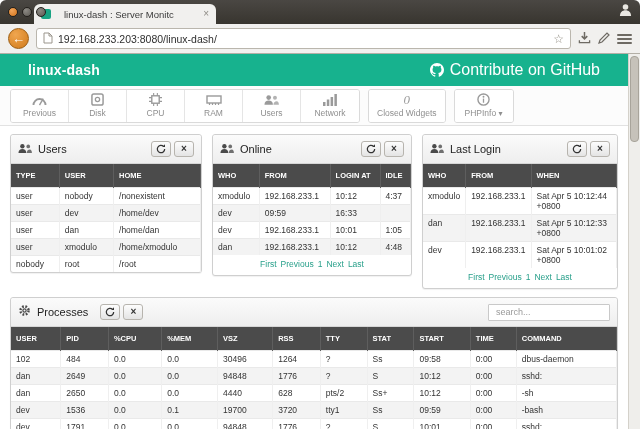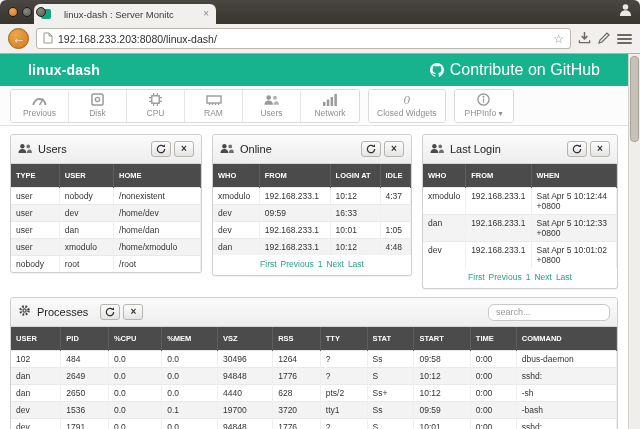--- a/index.html
+++ b/index.html
@@ -60,21 +60,21 @@
 
   table.tbl{width:100%;border-collapse:collapse;font-size:8.5px;color:#333;table-layout:auto}
   .tbl th{background:#4b4b4b;color:#fff;font-size:7.5px;font-weight:bold;text-align:left;padding:7px 5px;border-right:1px solid #5e5e5e;white-space:nowrap}
   .tbl td{padding:3px 5px;border-top:1px solid #e9e9e9;border-right:1px solid #efefef;vertical-align:top}
   .tbl tbody tr:nth-child(even){background:#f3f3f3}
 
   .pagination{text-align:center;padding:4px 2px 6px;font-size:8.5px}
   .pg-link{color:#29a08b;margin:0 2px;cursor:pointer}
 
   .proc-panel{margin:4px 10px 0}
-  .search-input{margin-left:auto;width:122px;height:17px;border:1px solid #c9c9c9;border-radius:6px;font-size:9px;padding:0 7px;color:#555;font-family:"Liberation Sans","DejaVu Sans",sans-serif}
+  .search-input{margin-left:auto;width:122px;height:17px;border:1px solid #c9c9c9;border-radius:1px;font-size:9px;padding:0 7px;color:#555;font-family:"Liberation Sans","DejaVu Sans",sans-serif}
   .search-input::placeholder{color:#9a9a9a}
 </style>
 </head>
 <body>
 
 <div class="window">
 
   <div class="titlebar">
     <div class="win-controls">
       <span class="win-btn win-close"></span>

